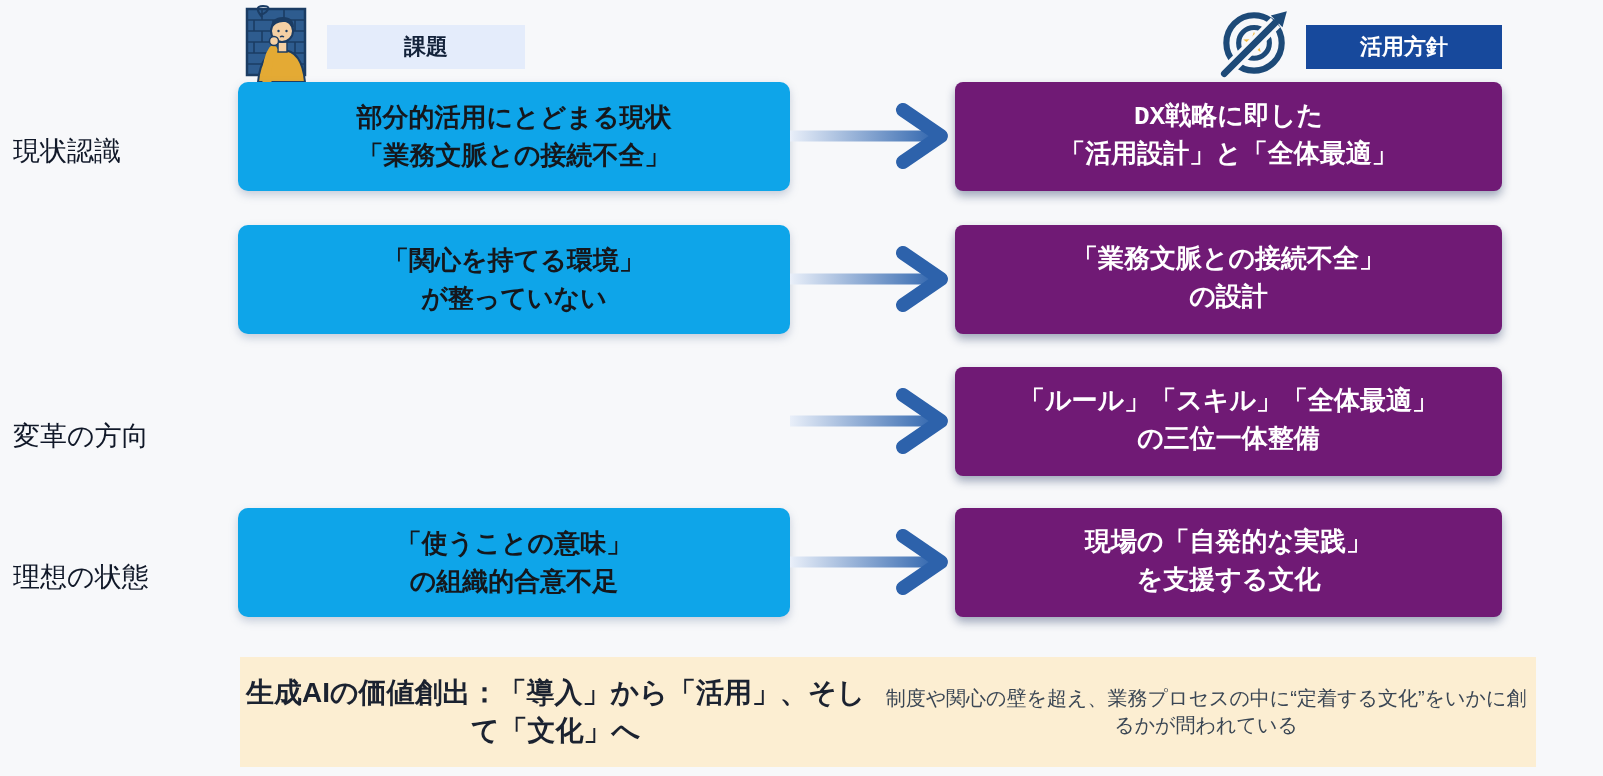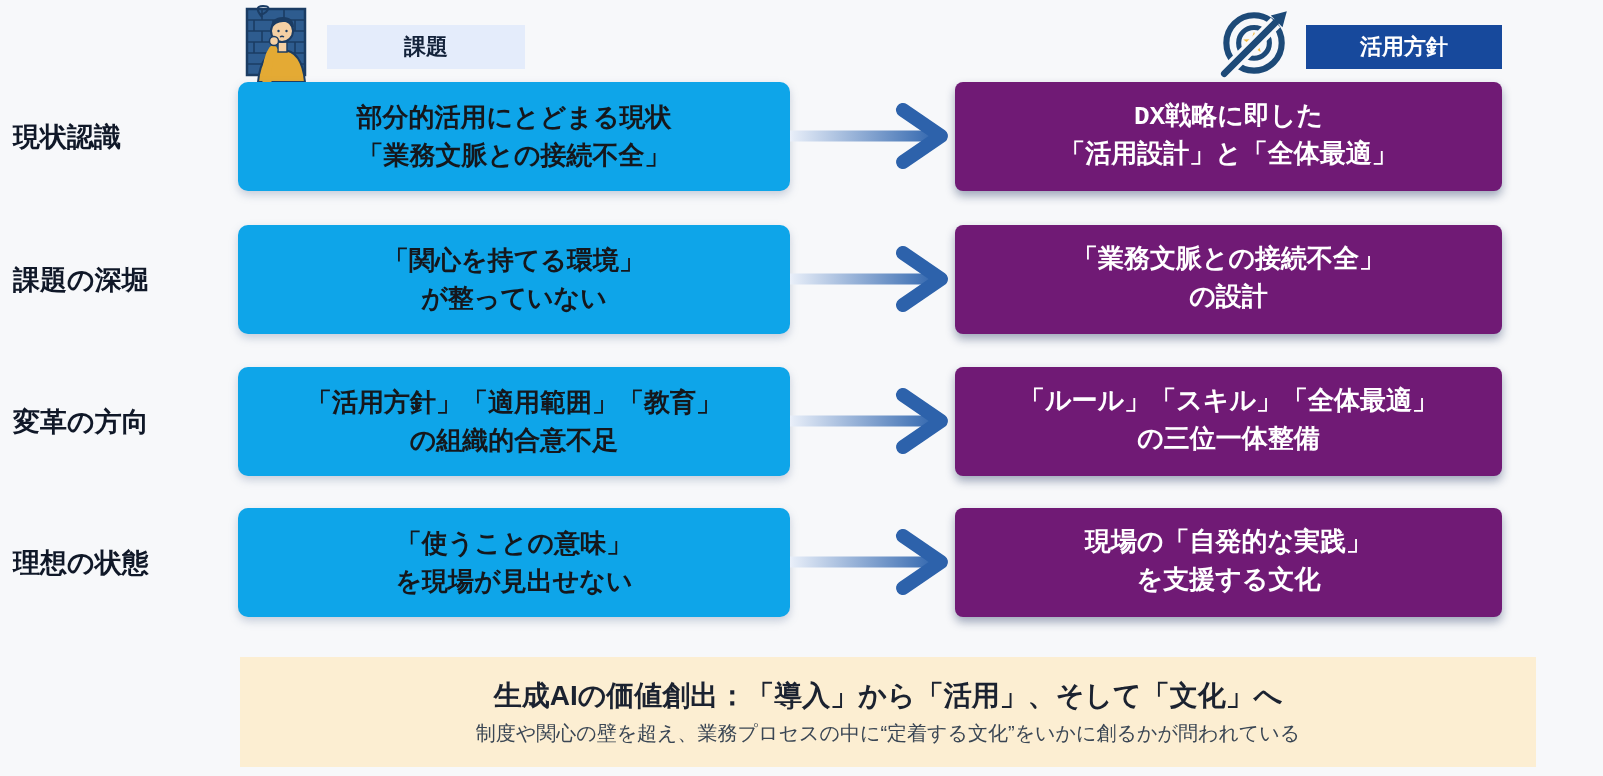--- a/index.html
+++ b/index.html
@@ -11,40 +11,40 @@
   .person-icon{left:240px;top:4px;width:72px;height:78px;}
   .target-icon{left:1212px;top:6px;width:82px;height:80px;}
   .chip{
     position:absolute;display:flex;align-items:center;justify-content:center;
     font-weight:bold;font-size:22px;
   }
   .chip-issues{left:327px;top:25px;width:198px;height:44px;background:#e4ecfb;color:#13223a;}
   .chip-success{left:1306px;top:25px;width:196px;height:44px;background:#17499c;color:#ffffff;}
   .row{position:absolute;left:0;width:1603px;height:109px;}
   .row-label{
-    position:absolute;left:13px;top:0;height:100%;display:flex;align-items:center;
-    font-size:27px;font-weight:bold;color:#101828;
+    position:absolute;left:13px;top:14px;height:100%;display:flex;align-items:center;
+    font-size:27px;font-weight:normal;color:#101828;
   }
   .box{
     position:absolute;top:0;height:109px;display:flex;align-items:center;justify-content:center;
     text-align:center;white-space:pre-line;font-weight:bold;font-size:26px;line-height:1.45;
   }
   .issue-box{
     left:238px;width:552px;background:#0ea5e9;border-radius:10px;color:#15171c;
     box-shadow:0 4px 8px rgba(110,125,160,.35);
   }
   .success-box{
     left:955px;width:547px;background:#701a75;border-radius:8px;color:#ffffff;
     box-shadow:0 5px 10px rgba(25,45,90,.40);
     font-family:Liberation Mono, monospace;
   }
   .arrow{position:absolute;left:790px;top:18px;width:164px;height:72px;}
   .summary{
     position:absolute;left:240px;top:657px;width:1296px;height:110px;background:#fceed2;
-    display:flex;flex-direction:column;align-items:center;justify-content:center;gap:5px;
+    display:flex;align-items:center;justify-content:center;gap:5px;
     text-align:center;
   }
   .summary-title{font-size:28px;font-weight:bold;color:#1b2230;}
   .summary-body{font-size:20px;color:#3a4654;}
 </style>
 </head>
 <body>
 
 <svg width="0" height="0" style="position:absolute" aria-hidden="true">
   <defs>
@@ -112,47 +112,44 @@
 「業務文脈との接続不全」</div>
     <svg class="arrow" viewBox="0 0 164 72">
       <rect x="0" y="30.5" width="146" height="11" fill="url(#shaftGrad)"></rect>
       <polyline points="113,10 151,36 113,62" fill="none" stroke="#2d62ab" stroke-width="14" stroke-linecap="round" stroke-linejoin="round"></polyline>
     </svg>
     <div class="box success-box">DX戦略に即した
 「活用設計」と「全体最適」</div>
   </div>
 
   <div class="row" style="top:225px">
-    <div class="row-label">課題の深堀</div>
     <div class="box issue-box">「関心を持てる環境」
 が整っていない</div>
     <svg class="arrow" viewBox="0 0 164 72">
       <rect x="0" y="30.5" width="146" height="11" fill="url(#shaftGrad)"></rect>
       <polyline points="113,10 151,36 113,62" fill="none" stroke="#2d62ab" stroke-width="14" stroke-linecap="round" stroke-linejoin="round"></polyline>
     </svg>
     <div class="box success-box">「業務文脈との接続不全」
 の設計</div>
   </div>
 
   <div class="row" style="top:367px">
     <div class="row-label">変革の方向</div>
-    <div class="box issue-box">「活用方針」「適用範囲」「教育」
-の組織的合意不足</div>
     <svg class="arrow" viewBox="0 0 164 72">
       <rect x="0" y="30.5" width="146" height="11" fill="url(#shaftGrad)"></rect>
       <polyline points="113,10 151,36 113,62" fill="none" stroke="#2d62ab" stroke-width="14" stroke-linecap="round" stroke-linejoin="round"></polyline>
     </svg>
     <div class="box success-box">「ルール」「スキル」「全体最適」
 の三位一体整備</div>
   </div>
 
   <div class="row" style="top:508px">
     <div class="row-label">理想の状態</div>
     <div class="box issue-box">「使うことの意味」
-を現場が見出せない</div>
+の組織的合意不足</div>
     <svg class="arrow" viewBox="0 0 164 72">
       <rect x="0" y="30.5" width="146" height="11" fill="url(#shaftGrad)"></rect>
       <polyline points="113,10 151,36 113,62" fill="none" stroke="#2d62ab" stroke-width="14" stroke-linecap="round" stroke-linejoin="round"></polyline>
     </svg>
     <div class="box success-box">現場の「自発的な実践」
 を支援する文化</div>
   </div>
 
   <div class="summary">
     <div class="summary-title">生成AIの価値創出：「導入」から「活用」、そして「文化」へ</div>

